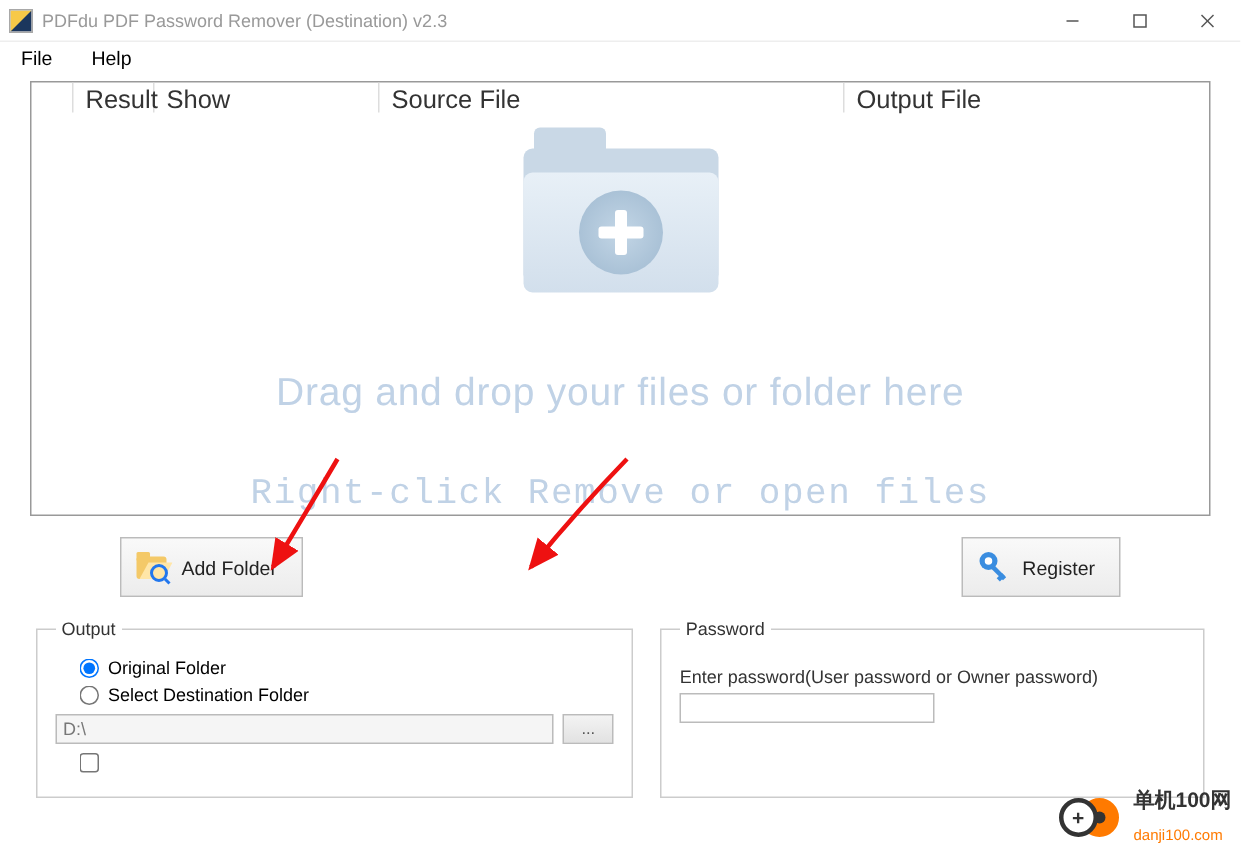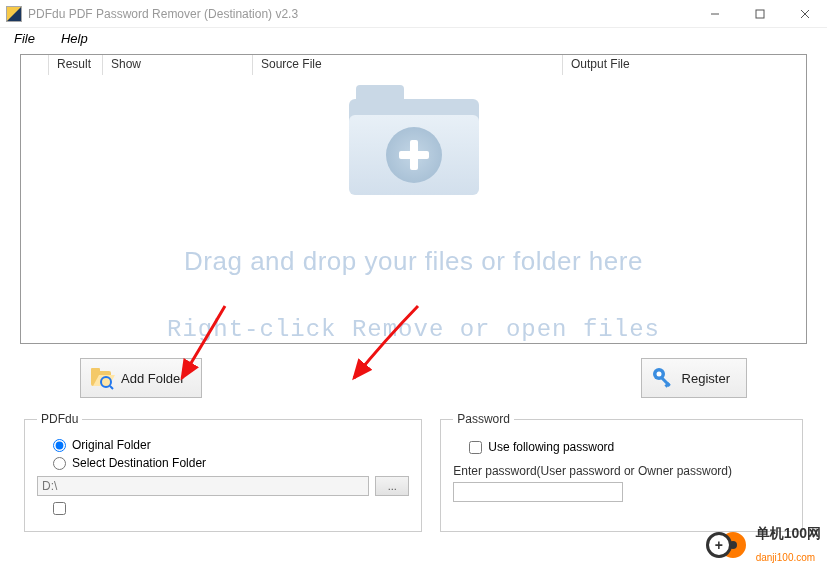--- a/index.html
+++ b/index.html
@@ -3,26 +3,26 @@
 <meta charset="utf-8">
 <style>
 * { box-sizing: border-box; margin: 0; padding: 0; }
 body { font-family: "Segoe UI", Tahoma, sans-serif; font-size: 12px; background: #fff; width: 827px; height: 567px; overflow: hidden; position: relative; }
 .titlebar { height: 28px; background: #fff; display: flex; align-items: center; padding: 0 0 0 6px; color: #999; font-size: 12px; border-bottom: 1px solid #eee; }
 .app-icon { width: 16px; height: 16px; margin-right: 6px; background: linear-gradient(135deg,#f7c948 48%,#1b365d 52%); border:1px solid #a8a8a8; }
 .title-text { flex: 1; }
 .win-controls { display: flex; }
 .win-btn { width: 45px; height: 28px; display: flex; align-items: center; justify-content: center; color: #666; }
 .win-btn svg { width: 10px; height: 10px; }
-.menubar { height: 22px; display: flex; align-items: center; padding: 4px 8px 6px 8px; gap: 14px; font-size: 13px; color: #000; font-style: italic; }
+.menubar { height: 22px; display: flex; align-items: center; padding: 4px 8px 6px 8px; gap: 14px; font-size: 13px; color: #000; }
 .menu-item { padding: 2px 6px; }
 .content { padding: 4px 20px 10px 20px; }
 .file-table { border: 1px solid #999; height: 290px; position: relative; background: #fff; overflow: hidden; }
 .table-header { display: flex; height: 20px; }
-.th { border-right: 1px solid #ddd; padding: 2px 8px; font-size: 12px; color: #333; }
+.th { border-right: 1px solid #ddd; padding: 2px 8px; font-size: 17px; color: #333; }
 .th:nth-child(1){width:28px}
 .th:nth-child(2){width:54px}
 .th:nth-child(3){width:150px}
 .th:nth-child(4){width:310px}
 .th:nth-child(5){flex:1;border-right:none}
 .drop-zone { position: absolute; top: 20px; left: 0; right: 0; bottom: 0; display: flex; flex-direction: column; align-items: center; justify-content: space-between; }
 .folder-icon { width: 140px; height: 120px; position: relative; margin-bottom: 10px; }
 .folder-back { position: absolute; width: 130px; height: 90px; bottom: 6px; left: 5px; background: #c9d8e6; border-radius: 6px; }
 .folder-tab { position: absolute; width: 48px; height: 16px; top: 10px; left: 12px; background: #c9d8e6; border-radius: 4px 4px 0 0; }
 .folder-front { position: absolute; width: 130px; height: 80px; bottom: 0; left: 5px; background: linear-gradient(180deg,#e8f0f7,#d2dfec); border-radius: 6px; display:flex; align-items:center; justify-content:center; }
@@ -131,44 +131,40 @@
           <circle cx="9" cy="9" r="2.5" fill="#fff"></circle>
           <rect x="13" y="12" width="11" height="3" fill="#3a8de0" transform="rotate(45 13 12)"></rect>
           <rect x="18" y="17" width="3" height="5" fill="#3a8de0" transform="rotate(45 18 17)"></rect>
         </svg>
       <span>Register</span>
     </button>
   </div>
 
   <div class="groups">
     <fieldset class="output-group">
-      <legend>PDFdu</legend>
+      <legend>Output</legend>
       <label class="radio-row">
         <input type="radio" name="out" checked="" style="">
         <span>Original Folder</span>
       </label>
       <label class="radio-row">
         <input type="radio" name="out" style="">
         <span>Select Destination Folder</span>
       </label>
       <div class="path-row">
         <input type="text" readonly="" value="D:\" style="">
         <button class="browse-btn">...</button>
       </div>
       <label class="check-row">
         <input type="checkbox" style="">
       </label>
     </fieldset>
 
     <fieldset class="password-group">
       <legend>Password</legend>
-      <label class="check-row" style="margin-top:6px">
-        <input type="checkbox" style="">
-        <span>Use following password</span>
-      </label>
       <span class="pwd-label">Enter password(User password or Owner password)</span>
       <input type="text" class="pwd-input" style="">
     </fieldset>
   </div>
 </div>
 
 <div class="arrow" style="left:170px;top:300px">
   <svg width="70" height="90">
       <defs>
         <marker id="ah1" markerWidth="8" markerHeight="8" refX="6" refY="3" orient="auto">

